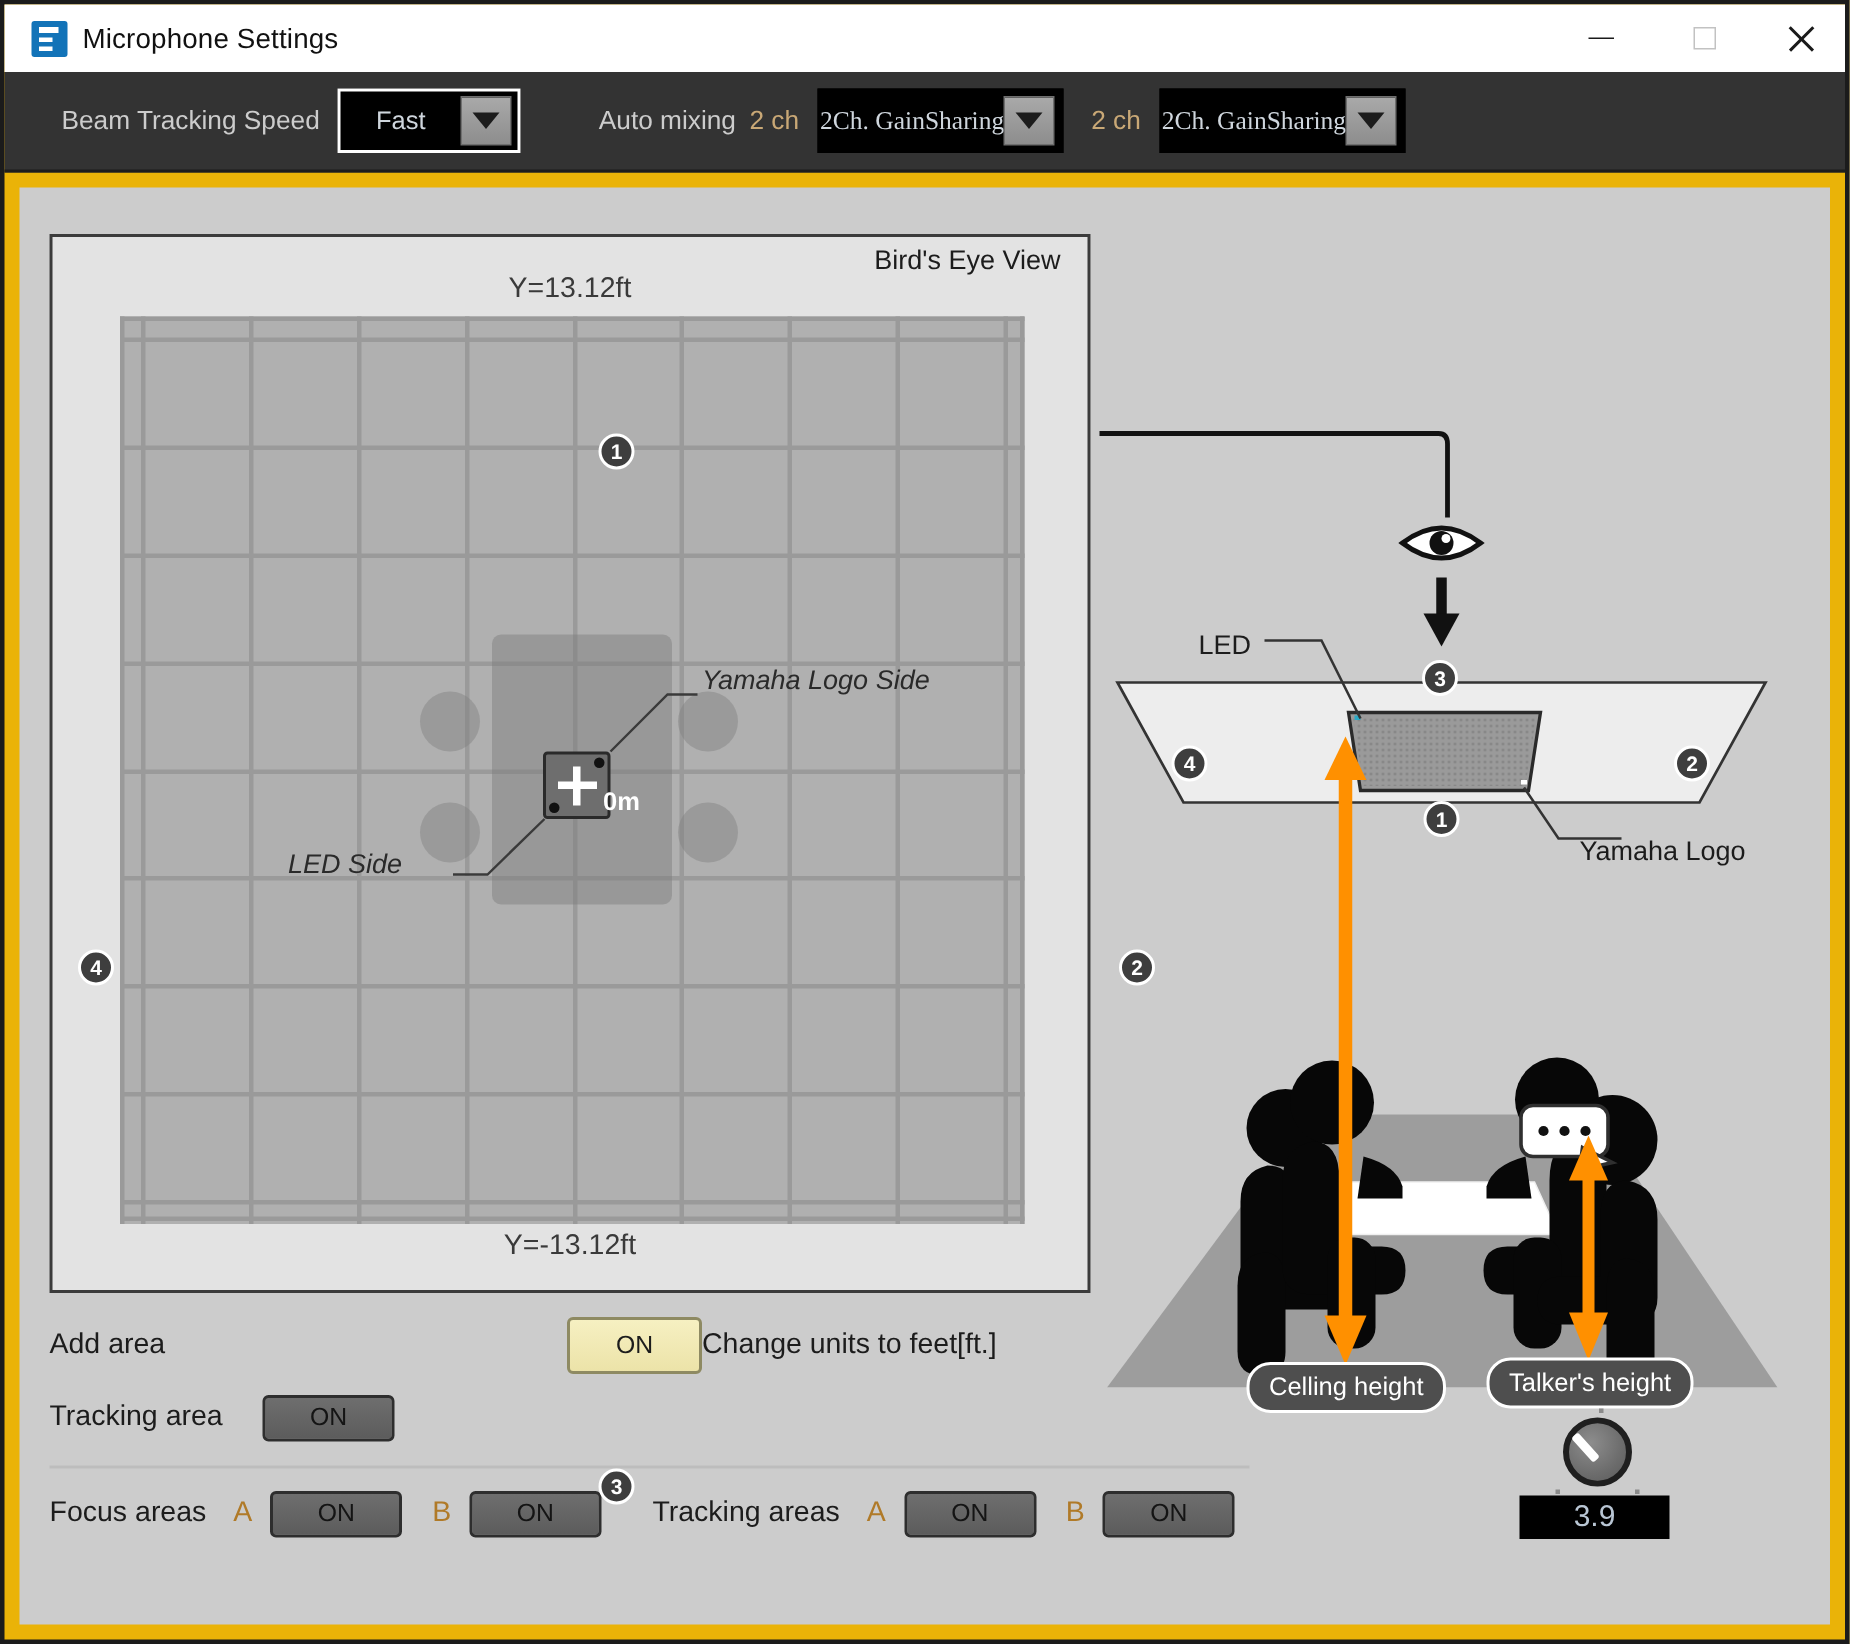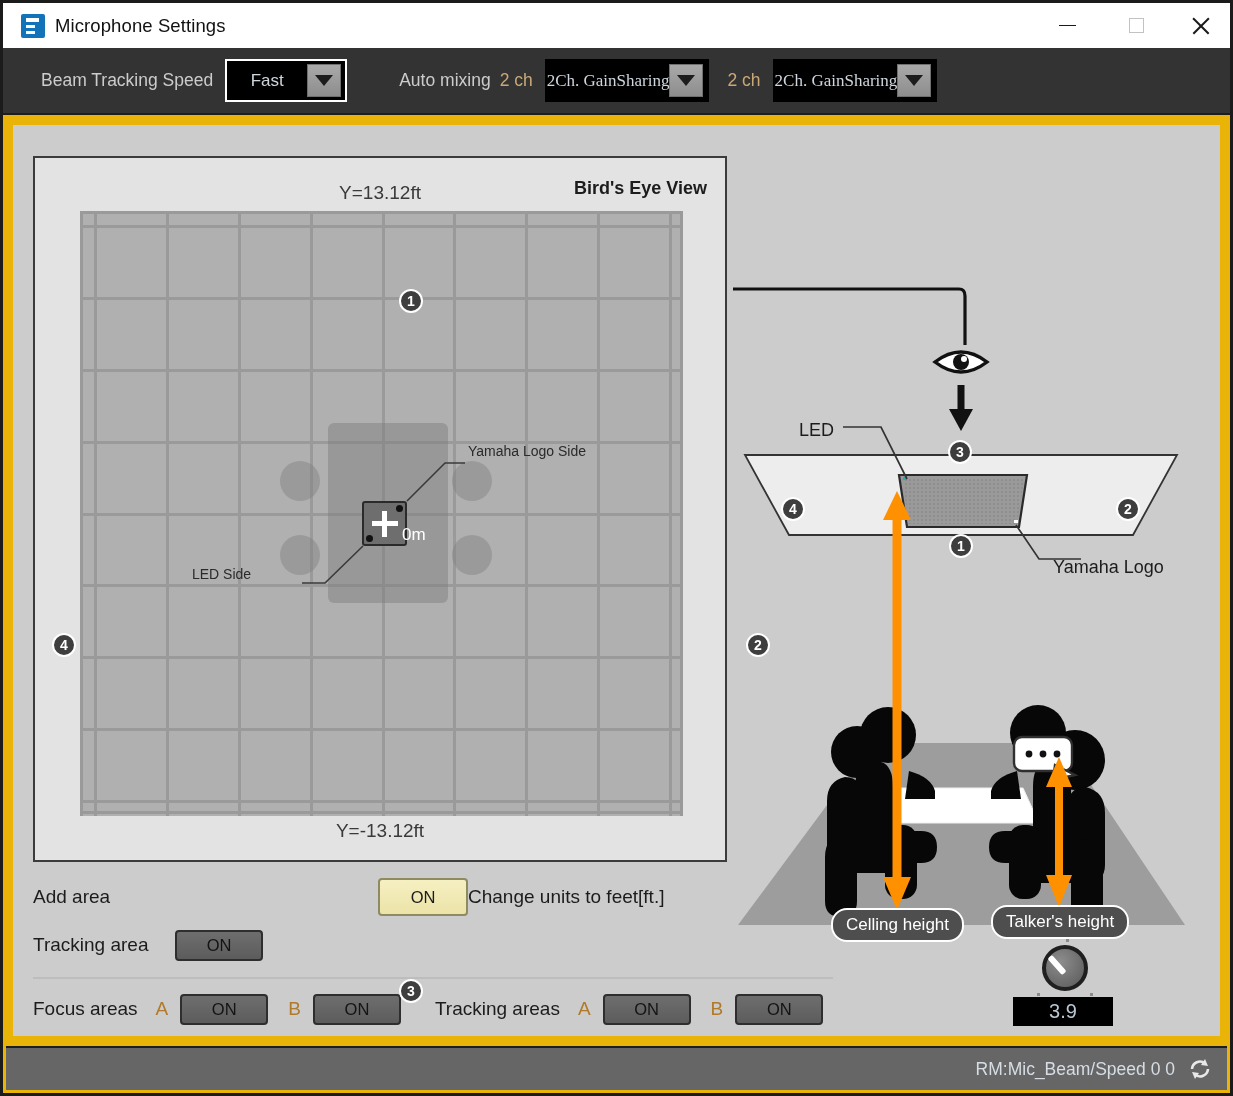--- a/index.html
+++ b/index.html
@@ -107,21 +107,21 @@
   .gridlines { position:absolute; inset:0; }
   .gridlines .v, .gridlines .h { position:absolute; background:#9a9a9a; }
   .gridlines .v { width:3px; top:0; bottom:0; }
   .gridlines .h { height:3px; left:0; right:0; }
 
   .axis-lbl { position:absolute; color:#3a3a3a; font-size:19px; white-space:nowrap; }
   #lbl-top    { left:50%; transform:translateX(-50%); top:24px; }
   #lbl-bottom { left:50%; transform:translateX(-50%); bottom:18px; }
   #lbl-left   { left:16px; top:50%; transform:translateY(-50%) rotate(-90deg); transform-origin:center; }
   #lbl-right  { right:14px; top:50%; transform:translateY(-50%) rotate(-90deg); transform-origin:center; }
-  #bev-title  { position:absolute; right:18px; top:20px; font-size:18px; font-weight:bold; color:#1c1c1c; }
+  #bev-title  { position:absolute; right:18px; top:5px; font-size:18px; font-weight:normal; color:#1c1c1c; }
 
   .badge {
     position:absolute; width:24px; height:24px; border-radius:50%;
     background:#3e3e3e; border:2px solid #ffffff; color:#fff;
     font-size:14px; font-weight:bold;
     display:flex; align-items:center; justify-content:center;
     z-index:30;
   }
   #badge-1 { left:364px; top:131px; }
   #badge-2 { left:711px; top:475px; }
@@ -147,23 +147,23 @@
     position:absolute; left:282px; top:290px; width:45px; height:45px;
     background:#6e6e6e; border:2px solid #2a2a2a; border-radius:3px;
   }
   #mic-mod .cross { position:absolute; left:50%; top:50%; transform:translate(-50%,-50%); }
   #mic-mod .cross::before, #mic-mod .cross::after { content:""; position:absolute; background:#fff; }
   #mic-mod .cross::before { left:-13px; top:-2.5px; width:26px; height:5px; }
   #mic-mod .cross::after  { left:-2.5px; top:-13px; width:5px; height:26px; }
   .dot { position:absolute; width:7px; height:7px; border-radius:50%; background:#111; }
   #dot-tr { right:2px; top:2px; }
   #dot-bl { left:2px; bottom:2px; }
-  #lbl-0m { position:absolute; left:38px; top:22px; color:#fff; font-size:17px; }
-
-  .callout-txt { position:absolute; font-size:14px; color:#2a2a2a; white-space:nowrap; }
+  #lbl-0m { position:absolute; left:38px; top:22px; color:#fff; font-size:17px;font-weight:bold; }
+
+  .callout-txt { position:absolute; font-size:18px; color:#2a2a2a; white-space:nowrap;font-style:italic; }
   #ct-yamaha { left:388px; top:232px; }
   #ct-led    { left:112px; top:355px; }
 
   
   #right-area { position:absolute; left:720px; top:10px; width:480px; height:790px; }
 
   #leader-line { position:absolute; left:0; top:0; width:480px; height:790px; pointer-events:none; }
 
   .pillbox {
     position:absolute; background:#4e4e4e; border:2px solid #fff; border-radius:16px;
@@ -459,22 +459,13 @@
         <span class="ctl-label" style="margin-left:34px;">Tracking areas</span>
         <span class="ctl-label accent" style="margin:0 12px 0 18px;">A</span>
         <div class="btn-on">ON</div>
         <span class="ctl-label accent" style="margin:0 12px 0 20px;">B</span>
         <div class="btn-on">ON</div>
       </div>
 
     </div>
   </div>
 
-  <div id="statusbar">
-    <span id="status-text">RM:Mic_Beam/Speed 0 0</span>
-    <svg width="26" height="26" viewBox="0 0 26 26">
-      <path d="M5,13 a8,8 0 0 1 13,-5.6" fill="none" stroke="#e8e8e8" stroke-width="2.6"></path>
-      <polygon points="18,3 21,10 14,9" fill="#e8e8e8"></polygon>
-      <path d="M21,13 a8,8 0 0 1 -13,5.6" fill="none" stroke="#e8e8e8" stroke-width="2.6"></path>
-      <polygon points="8,23 5,16 12,17" fill="#e8e8e8"></polygon>
-    </svg>
-  </div>
 </div>
 
 </body></html>

